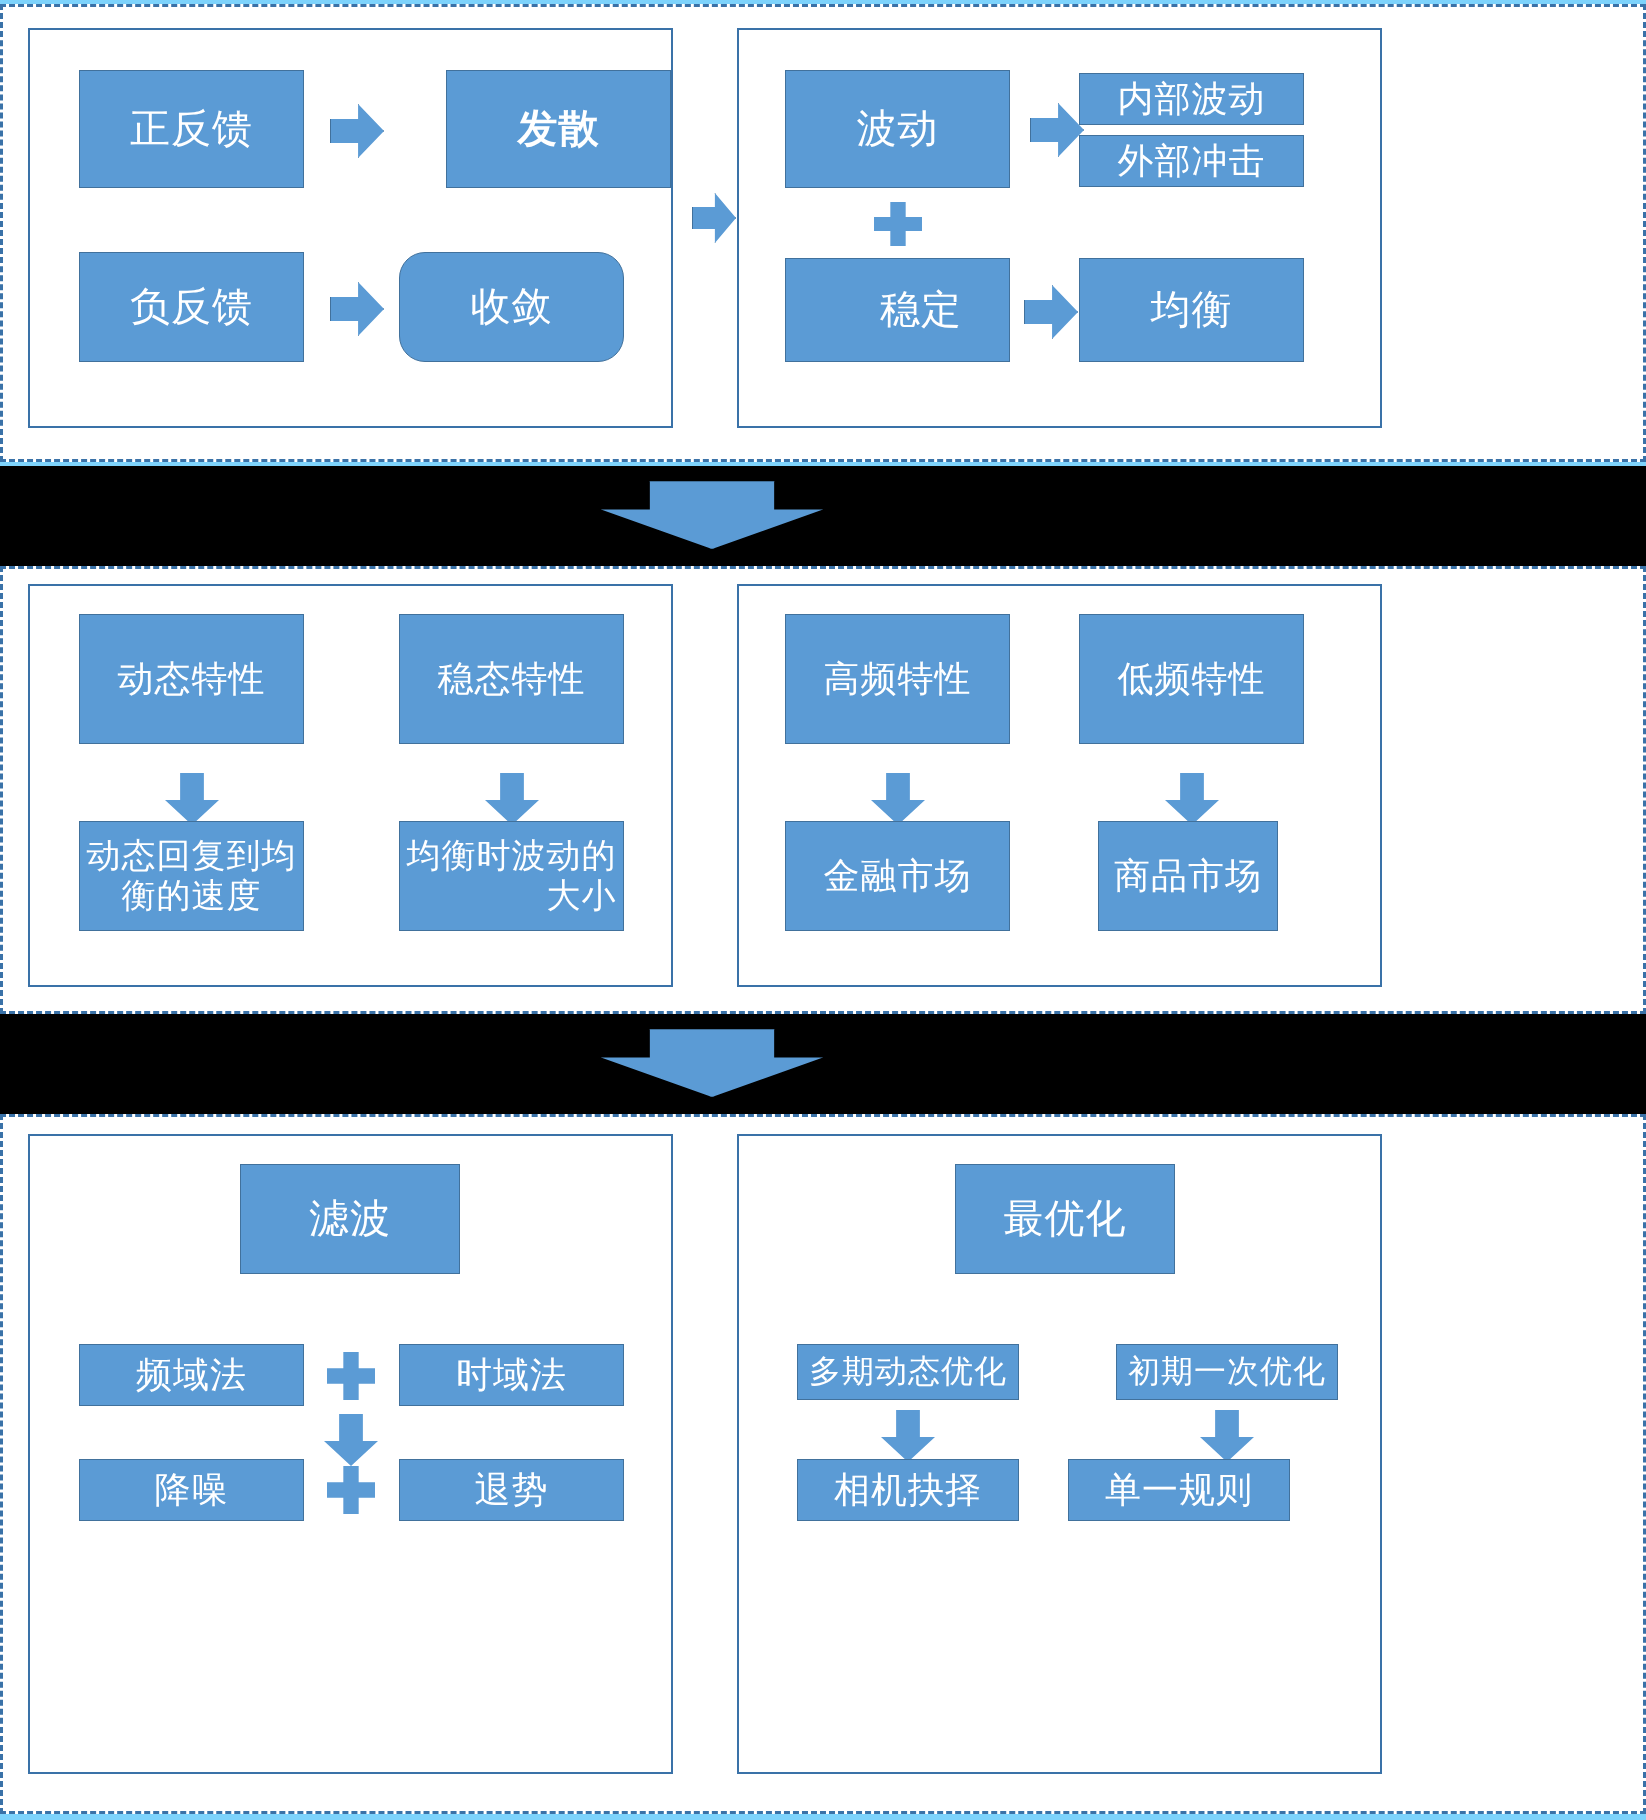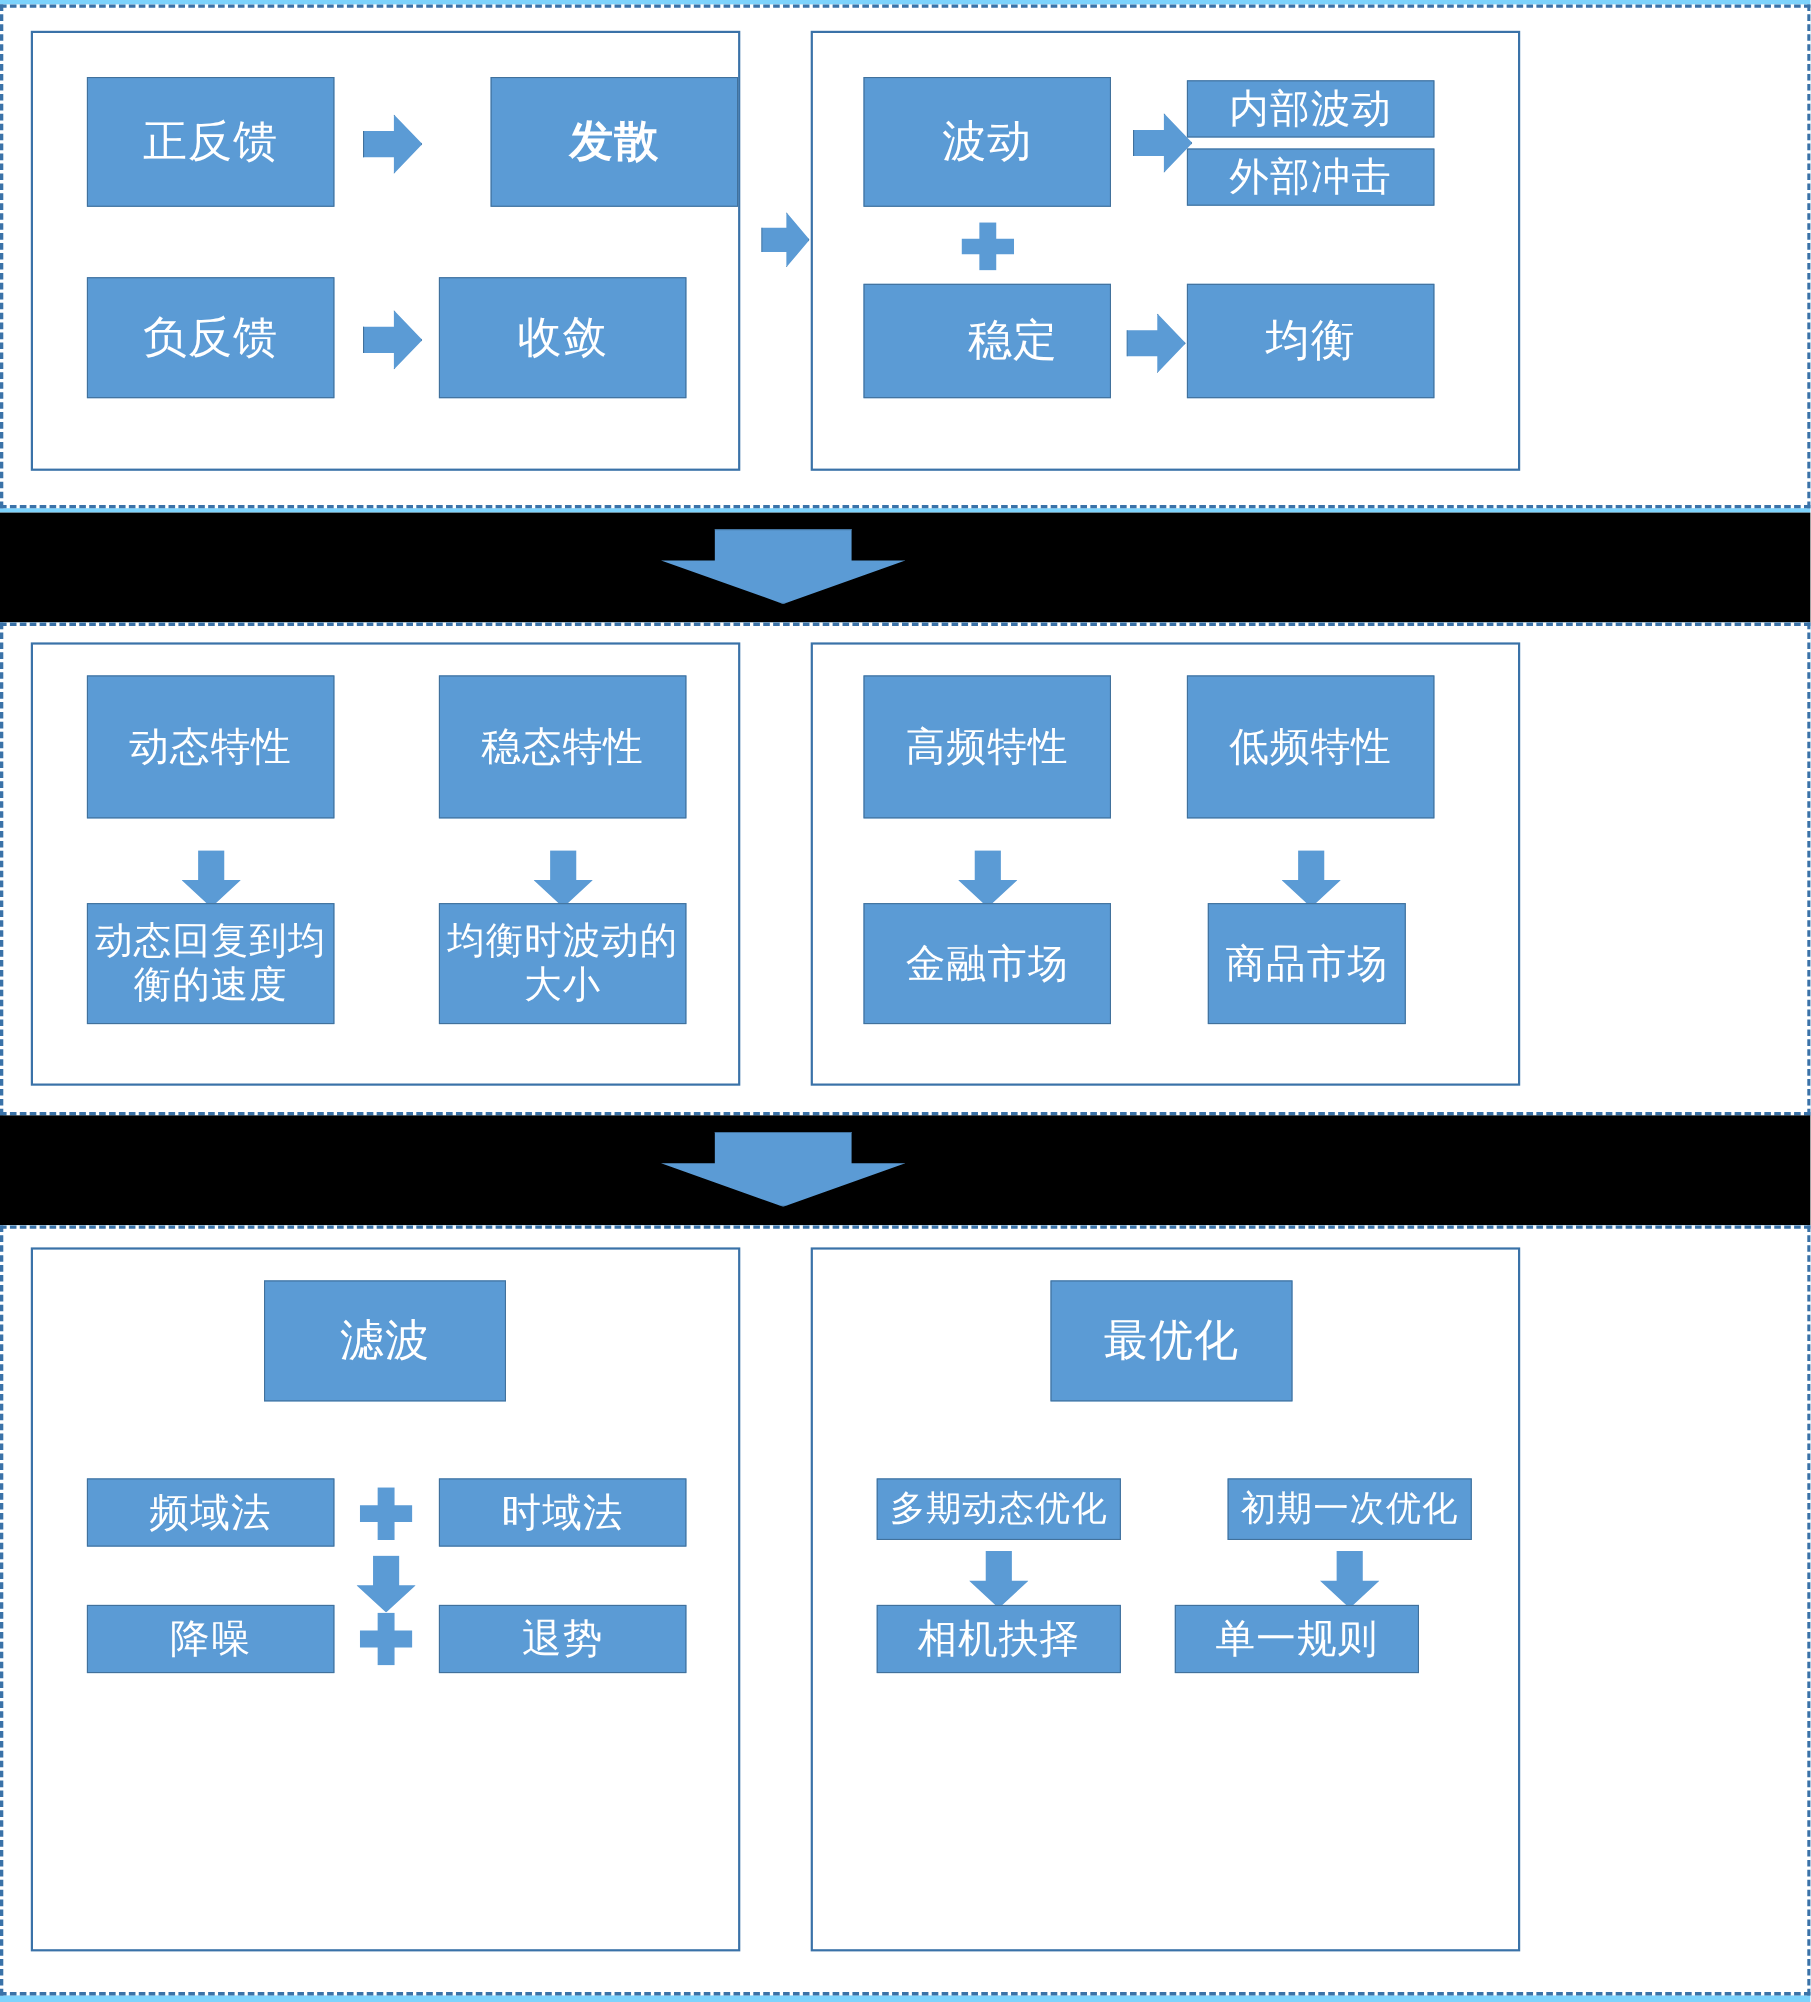--- a/index.html
+++ b/index.html
@@ -107,21 +107,21 @@
   <div class="bx t40" style="left:79px; top:70px; width:225px; height:118px;">正反馈</div>
 
   <div class="arrow-right" style="left:330px; top:104px; width:52px; height:52px;"></div>
 
   <div class="bx t40 bold" style="left:399px; top:70px; width:225px; height:118px;margin-left:47px;">发散</div>
 
   <div class="bx t40" style="left:79px; top:252px; width:225px; height:110px;">负反馈</div>
 
   <div class="arrow-right" style="left:330px; top:282px; width:52px; height:52px;"></div>
 
-  <div class="bx t40" style="left:399px; top:252px; width:225px; height:110px;">收敛</div>
+  <div class="bx t40" style="left:399px; top:252px; width:225px; height:110px;border-radius:26px;">收敛</div>
 
   <div class="arrow-right" style="left:692px; top:193px; width:42px; height:48px;"></div>
 
   <div class="panel" style="left:737px; top:28px; width:645px; height:400px;">
   </div>
 
   <div class="bx t40" style="left:785px; top:70px; width:225px; height:118px;">波动</div>
 
   <div class="arrow-right" style="left:1030px; top:103px; width:52px; height:52px;"></div>
 
@@ -153,21 +153,21 @@
 
   <div class="arrow-down" style="left:165px; top:207px; width:54px; height:52px;"></div>
 
   <div class="bx t34" style="left:79px; top:255px; width:225px; height:110px; white-space:pre-line;">动态回复到均
 衡的速度</div>
 
   <div class="bx t36" style="left:399px; top:48px; width:225px; height:130px;">稳态特性</div>
 
   <div class="arrow-down" style="left:485px; top:207px; width:54px; height:52px;"></div>
 
-  <div class="bx t34" style="left:399px; top:255px; width:225px; height:110px; white-space:pre-line;">均衡时波动的
+  <div class="bx t34" style="left:399px; top:255px; width:225px; height:110px; white-space:pre-line;text-align:right;">均衡时波动的
 大小</div>
 
   <div class="panel" style="left:737px; top:18px; width:645px; height:403px;">
   </div>
 
   <div class="bx t36" style="left:785px; top:48px; width:225px; height:130px;">高频特性</div>
 
   <div class="arrow-down" style="left:871px; top:207px; width:54px; height:52px;"></div>
 
   <div class="bx t36" style="left:785px; top:255px; width:225px; height:110px;">金融市场</div>

